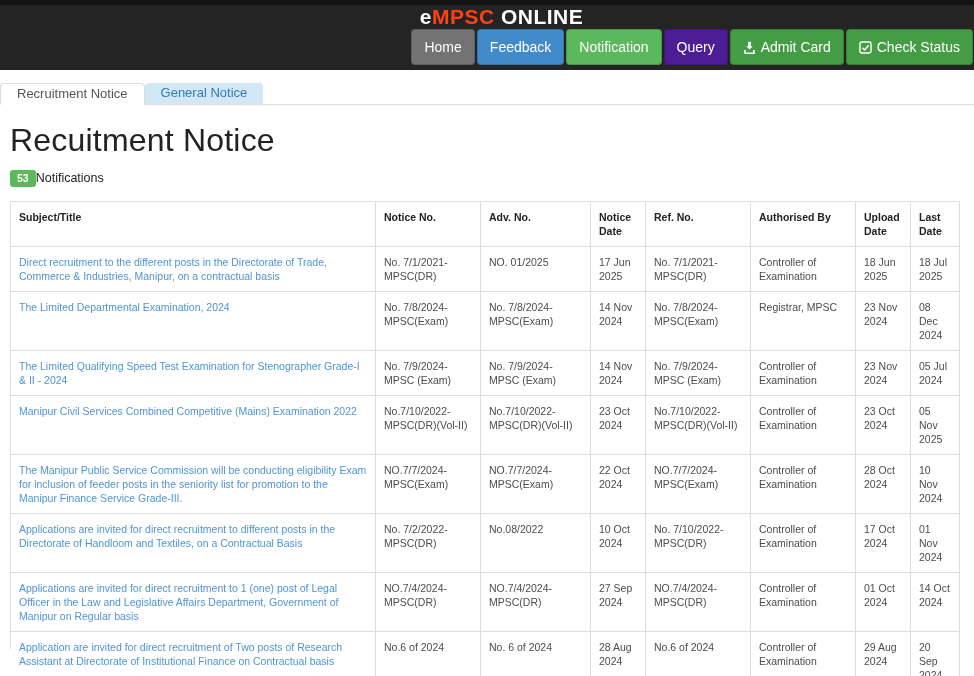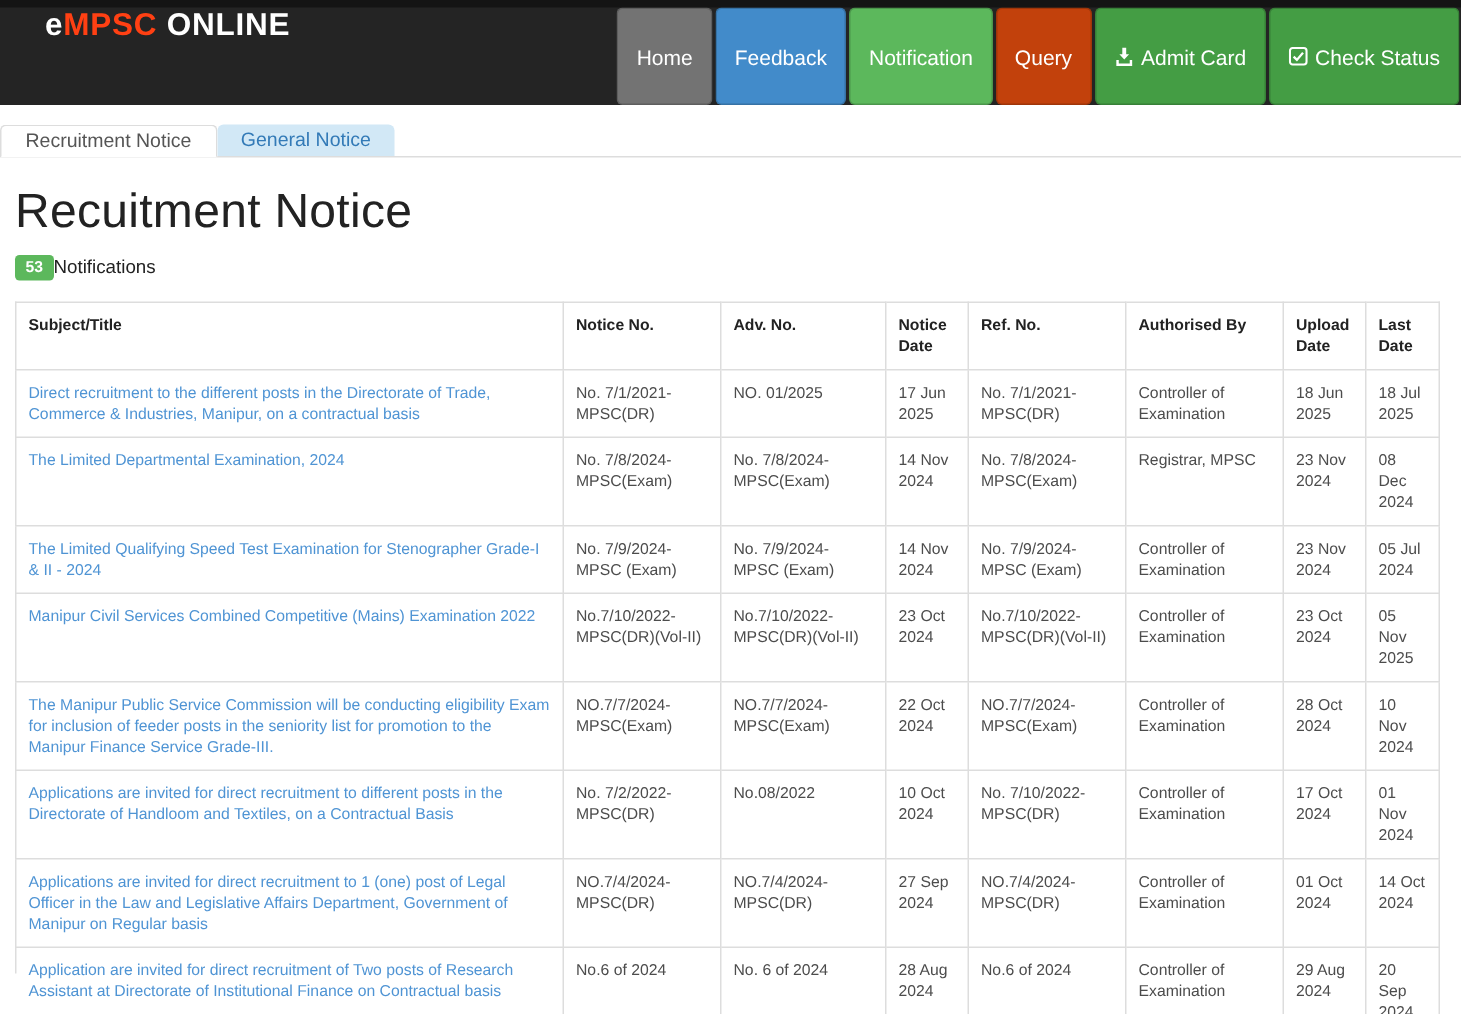--- a/index.html
+++ b/index.html
@@ -1,21 +1,21 @@
 <!DOCTYPE html>
 <html><head>
 <meta charset="utf-8">
 <style>
   * { box-sizing: border-box; margin: 0; padding: 0; }
   body { font-family: "Liberation Sans", sans-serif; background: #fff; }
   .viewport { width: 974px; height: 676px; position: relative; overflow: hidden; background: #fff; }
 
   
   header { height: 70px; background: #242424; border-top: 5px solid #141414;
-           display: flex; padding: 0 1px 0 30px; }
+           display: flex; align-items: center; padding: 0 1px 0 30px; flex-direction: column; }
   .logo { font-size: 21px; font-weight: 900; letter-spacing: .5px; white-space: nowrap; }
   .logo .logo-e, .logo .logo-online { color: #fff; }
   .logo .logo-mpsc { color: #ff4013; }
   nav { margin-left: auto; display: flex; gap: 2px; }
   nav .btn { border: 1px solid rgba(0,0,0,.18); border-radius: 4px; color: #fff;
              font-family: "Liberation Sans", sans-serif; font-size: 14px;
              padding: 10px 12px; cursor: pointer; display: inline-flex;
              align-items: center; gap: 5px; line-height: 1; }
   nav .btn svg { display: block; }
 
@@ -52,21 +52,21 @@
     <nav>
       <button class="btn" style="background-color: #737373;">
           <span>Home</span>
         </button>
       <button class="btn" style="background-color: rgb(66, 139, 202);">
           <span>Feedback</span>
         </button>
       <button class="btn" style="background-color: rgb(92, 184, 92);">
           <span>Notification</span>
         </button>
-      <button class="btn" style="background-color: #c2410c;">
+      <button class="btn" style="background-color: #4c1d95;">
           <span>Query</span>
         </button>
       <button class="btn" style="background-color: rgb(68, 157, 68);">
         <span>
             <svg width="13" height="13" viewBox="0 0 16 16" fill="#fff">
               <path d="M6.4 1h3.2v5.4H12L8 10.6 4 6.4h2.4z"></path>
               <path d="M1.5 11h2v3h9v-3h2v5h-13z"></path>
             </svg>
           </span>
         <span>Admit Card</span>

